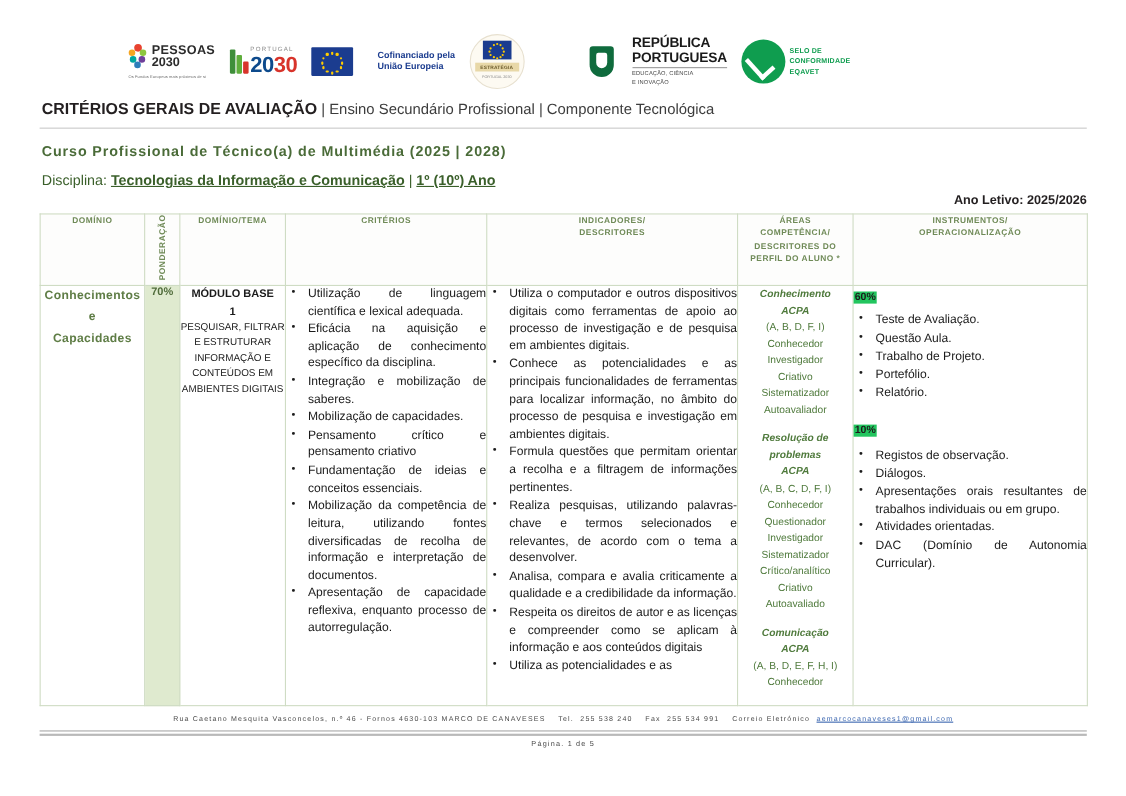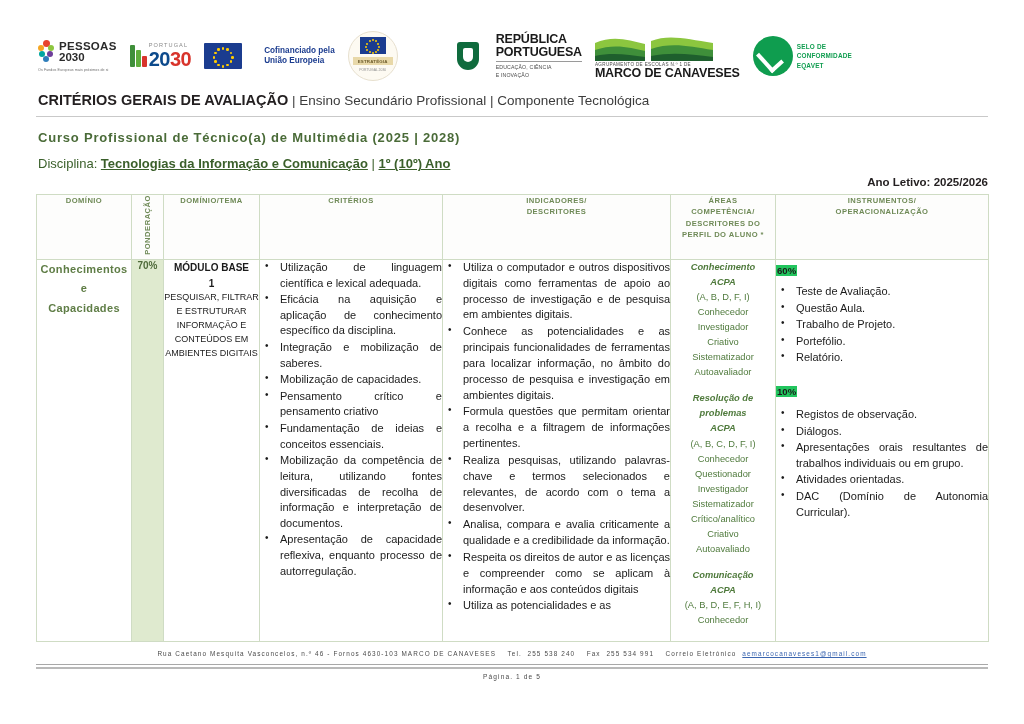--- a/index.html
+++ b/index.html
@@ -258,34 +258,20 @@
       <div class="shield"></div>
       <div class="rtxt">
         <div class="r1">REPÚBLICA</div>
         <div class="r1">PORTUGUESA</div>
         <div class="rule"></div>
         <div class="r2">EDUCAÇÃO, CIÊNCIA</div>
         <div class="r2">E INOVAÇÃO</div>
       </div>
     </div>
 
-    <div class="logo lg-agrup">
-      <div class="hills">
-        <svg width="118" height="30" viewBox="0 0 118 30">
-          <path d="M0,12 C18,4 34,9 50,13 L50,30 L0,30 Z" fill="#8cc63f"></path>
-          <path d="M0,19 C20,12 36,17 50,20 L50,30 L0,30 Z" fill="#3f8f3a"></path>
-          <path d="M0,25 C18,21 34,24 50,26 L50,30 L0,30 Z" fill="#1e5f2d"></path>
-          <path d="M56,10 C74,3 92,8 118,12 L118,30 L56,30 Z" fill="#8cc63f"></path>
-          <path d="M56,18 C76,11 94,15 118,19 L118,30 L56,30 Z" fill="#3f8f3a"></path>
-          <path d="M56,25 C76,21 96,23 118,26 L118,30 L56,30 Z" fill="#1e5f2d"></path>
-        </svg>
-      </div>
-      <div class="a1">AGRUPAMENTO DE ESCOLAS N.º 1 DE</div>
-      <div class="a2">MARCO DE CANAVESES</div>
-    </div>
 
     <div class="logo lg-eqavet">
       <div class="eqcircle"></div>
       <div class="eqtxt">
         <div>SELO DE</div>
         <div>CONFORMIDADE</div>
         <div>EQAVET</div>
       </div>
     </div>
 

